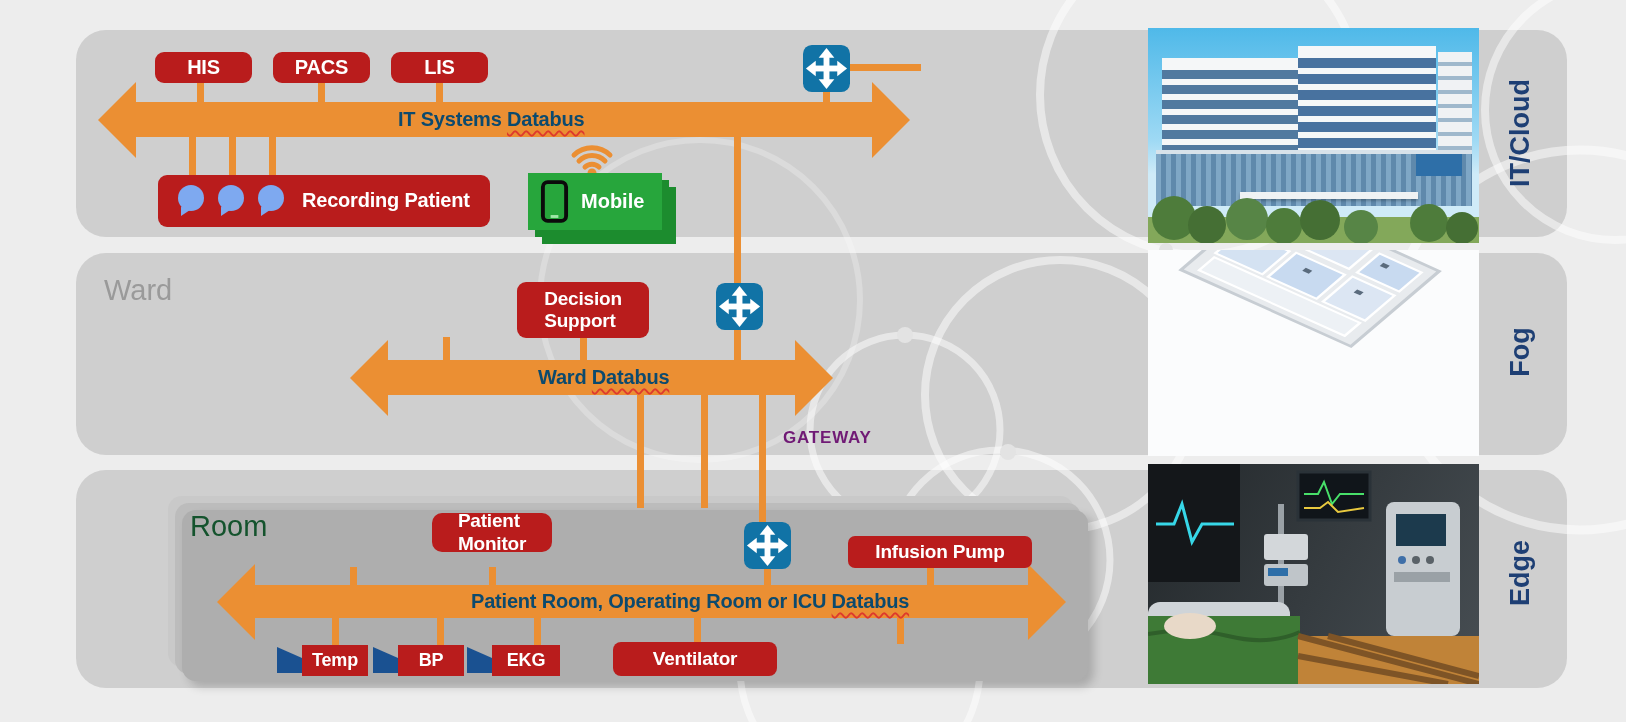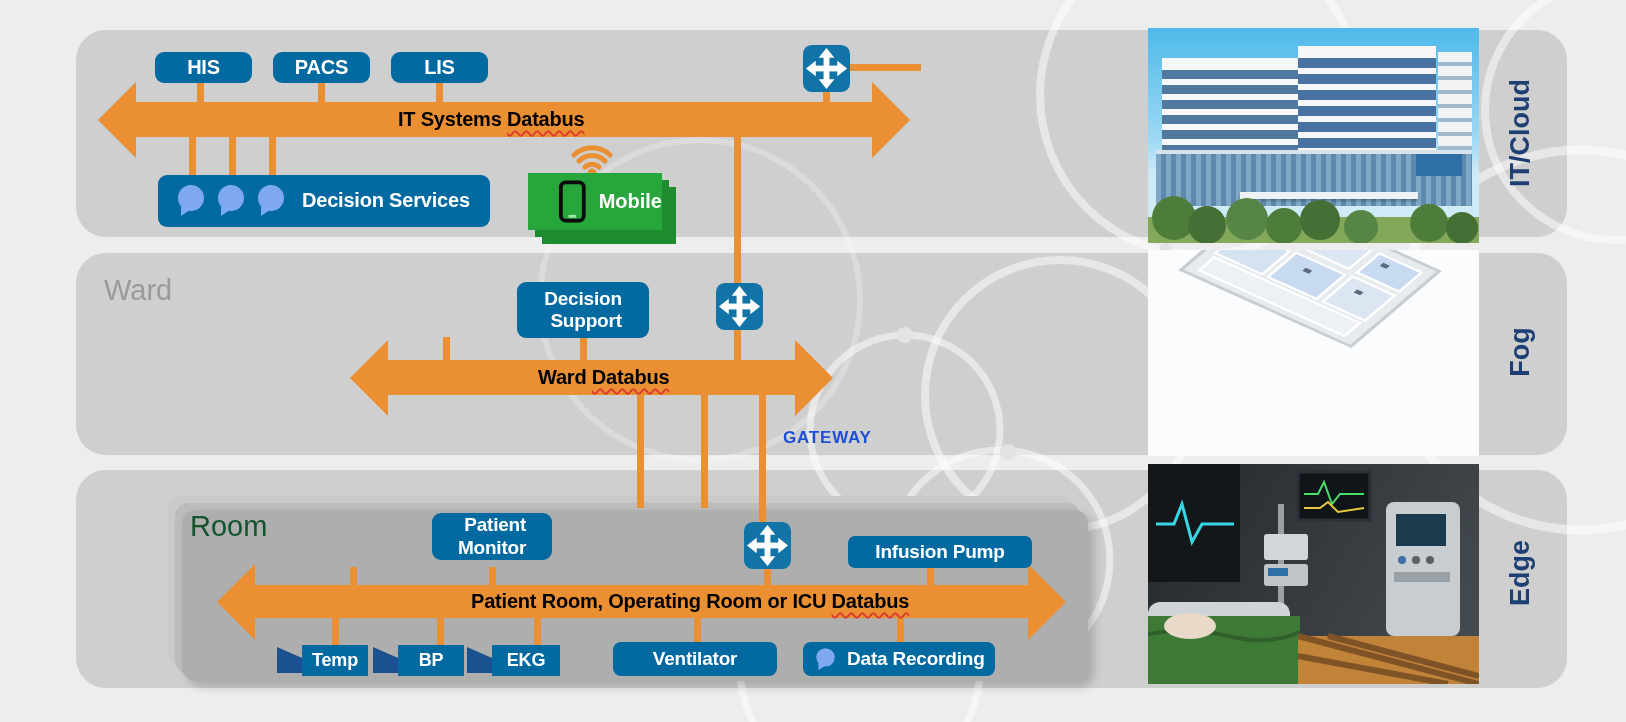--- a/index.html
+++ b/index.html
@@ -23,69 +23,69 @@
   
   .bus{position:absolute;height:35px;background:#EB8F33;z-index:4;}
   .bus::before{content:"";position:absolute;left:-38px;top:50%;transform:translateY(-50%);
     border-top:38px solid transparent;border-bottom:38px solid transparent;border-right:38px solid #EB8F33;}
   .bus::after{content:"";position:absolute;right:-38px;top:50%;transform:translateY(-50%);
     border-top:38px solid transparent;border-bottom:38px solid transparent;border-left:38px solid #EB8F33;}
   #bus-it{left:136px;top:102px;width:736px;}
   #bus-ward{left:388px;top:360px;width:407px;}
   #bus-room{left:255px;top:585px;width:773px;height:33px;}
   .bus-label{position:absolute;top:0;height:100%;display:flex;align-items:center;
-    color:#000000;font-weight:bold;font-size:20px;white-space:pre;z-index:5;letter-spacing:-0.2px;}
+    color:#0c4a6e;font-weight:bold;font-size:20px;white-space:pre;z-index:5;letter-spacing:-0.2px;}
   #bus-it .bus-label{left:262px;}
   #bus-ward .bus-label{left:150px;}
   #bus-room .bus-label{left:170px;margin-left:46px;}
   .squiggle{text-decoration-line:underline;text-decoration-style:wavy;
     text-decoration-color:#DE3A2C;text-decoration-thickness:2px;text-underline-offset:4px;}
   
-  .bluebox{position:absolute;background:#0369a1;color:#FFFFFF;font-weight:bold;
-    display:flex;align-items:center;justify-content:center;text-align:right;
+  .bluebox{position:absolute;background:#b91c1c;color:#FFFFFF;font-weight:bold;
+    display:flex;align-items:center;justify-content:center;text-align:left;
     border-radius:9px;z-index:6;font-size:19px;line-height:1.18;white-space:pre-line;letter-spacing:-0.2px;}
   #box-his{left:155px;top:52px;width:97px;height:31px;font-size:20px;}
   #box-pacs{left:273px;top:52px;width:97px;height:31px;font-size:20px;}
   #box-lis{left:391px;top:52px;width:97px;height:31px;font-size:20px;}
   #box-recording{left:158px;top:175px;width:332px;height:52px;justify-content:flex-start;padding-left:14px;box-sizing:border-box;font-size:20px;}
   #box-nurses{left:390px;top:282px;width:112px;height:56px;}
   #box-decision{left:517px;top:282px;width:132px;height:56px;}
   #box-smart{left:293px;top:513px;width:120px;height:55px;}
-  #box-patientmon{left:432px;top:513px;width:120px;height:47px;}
+  #box-patientmon{left:432px;top:513px;width:120px;height:39px;border-radius:10px;}
   #box-infusion{left:848px;top:536px;width:184px;height:32px;border-radius:7px;}
   #box-temp{left:302px;top:645px;width:66px;height:31px;border-radius:0;font-size:18px;}
   #box-bp{left:398px;top:645px;width:66px;height:31px;border-radius:0;font-size:18px;}
   #box-ekg{left:492px;top:645px;width:68px;height:31px;border-radius:0;font-size:18px;}
   #box-ventilator{left:613px;top:642px;width:164px;height:34px;border-radius:8px;}
   #box-datarec{left:803px;top:642px;width:192px;height:34px;border-radius:8px;justify-content:flex-start;padding-left:9px;box-sizing:border-box;}
   .bubble-row{display:flex;gap:2px;margin-right:12px;}
   
   .greenbox{position:absolute;background:#27A63C;color:#fff;font-weight:bold;z-index:6;
     display:flex;align-items:center;justify-content:center;font-size:20px;}
   #box-cloud{left:920px;top:42px;width:148px;height:52px;border:1px solid #6FBF7E;box-sizing:border-box;}
   .mobile-layer{position:absolute;width:134px;height:57px;background:#1C8C2E;z-index:5;}
   #mobile-b2{left:542px;top:187px;}
   #mobile-b1{left:535px;top:180px;}
-  #box-mobile{left:528px;top:173px;width:134px;height:57px;justify-content:flex-start;padding-left:30px;box-sizing:border-box;gap:12px;}
+  #box-mobile{left:528px;top:173px;width:134px;height:57px;justify-content:flex-start;padding-left:12px;box-sizing:border-box;gap:12px;}
   
   .router{position:absolute;width:47px;height:47px;z-index:7;}
   #router-it{left:803px;top:45px;}
   #router-fog{left:716px;top:283px;}
   #router-edge{left:744px;top:522px;}
   
   .sensor{position:absolute;width:25px;height:26px;background:#1A5191;z-index:6;
     clip-path:polygon(0 0,100% 42%,100% 100%,0 100%);}
   #sensor-temp{left:277px;top:647px;}
   #sensor-bp{left:373px;top:647px;}
   #sensor-ekg{left:467px;top:647px;}
   
   .region-label{position:absolute;color:#9A9A9A;font-size:29px;z-index:6;}
   #label-ward{left:104px;top:274px;}
   #label-room{left:190px;top:510px;color:#14532d;}
-  #label-gateway{position:absolute;left:783px;top:428px;color:#1d4ed8;font-weight:bold;
+  #label-gateway{position:absolute;left:783px;top:428px;color:#701a75;font-weight:bold;
     font-size:17px;letter-spacing:0.8px;z-index:6;}
   .side-label{position:absolute;left:1423px;width:200px;height:36px;transform:rotate(-90deg);
     color:#1E3F74;font-weight:bold;font-size:27px;text-align:center;z-index:6;}
   #side-it{top:115px;}
   #side-fog{top:334px;}
   #side-edge{top:555px;}
   #wifi{position:absolute;left:566px;top:134px;z-index:6;}
   
   .photo{position:absolute;left:1148px;width:331px;overflow:hidden;z-index:8;}
   #photo-hospital{top:28px;height:215px;}
@@ -185,21 +185,21 @@
         </svg>
       <svg width="38" height="38" viewBox="0 0 38 38">
           <circle cx="19" cy="16" r="13" fill="#7EA9F0"></circle>
           <path d="M9 25 L9 34 L21 26 Z" fill="#7EA9F0"></path>
         </svg>
       <svg width="38" height="38" viewBox="0 0 38 38">
           <circle cx="19" cy="16" r="13" fill="#7EA9F0"></circle>
           <path d="M9 25 L9 34 L21 26 Z" fill="#7EA9F0"></path>
         </svg>
     </span>
-    <span>Decision Services</span>
+    <span>Recording Patient</span>
   </div>
 
   <svg id="wifi" width="52" height="44" viewBox="0 0 52 44">
     <g fill="none" stroke="#EB8F33" stroke-width="5" stroke-linecap="round">
       <path d="M19 33 A10 10 0 0 1 33 33"></path>
       <path d="M13 27 A18 18 0 0 1 39 27"></path>
       <path d="M8 21 A26 26 0 0 1 44 21"></path>
     </g>
     <circle cx="26" cy="39" r="4.5" fill="#EB8F33"></circle>
   </svg>
@@ -259,27 +259,20 @@
   <div class="bluebox" id="box-infusion">Infusion Pump</div>
 
   <div class="sensor" id="sensor-temp"></div>
   <div class="bluebox" id="box-temp">Temp</div>
   <div class="sensor" id="sensor-bp"></div>
   <div class="bluebox" id="box-bp">BP</div>
   <div class="sensor" id="sensor-ekg"></div>
   <div class="bluebox" id="box-ekg">EKG</div>
 
   <div class="bluebox" id="box-ventilator">Ventilator</div>
-  <div class="bluebox" id="box-datarec">
-    <svg width="27" height="27" viewBox="0 0 38 38" style="margin-right:8px;">
-        <circle cx="19" cy="16" r="13" fill="#7EA9F0"></circle>
-        <path d="M9 25 L9 34 L21 26 Z" fill="#7EA9F0"></path>
-      </svg>
-    <span>Data Recording</span>
-  </div>
 
   <div class="side-label" id="side-it">IT/Cloud</div>
   <div class="side-label" id="side-fog">Fog</div>
   <div class="side-label" id="side-edge">Edge</div>
 
   <div class="photo" id="photo-hospital">
     <div class="abs p1-sky"></div>
     <div class="abs p1-towerA"></div>
     <div class="abs p1-towerB"></div>
     <div class="abs p1-towerC"></div>

